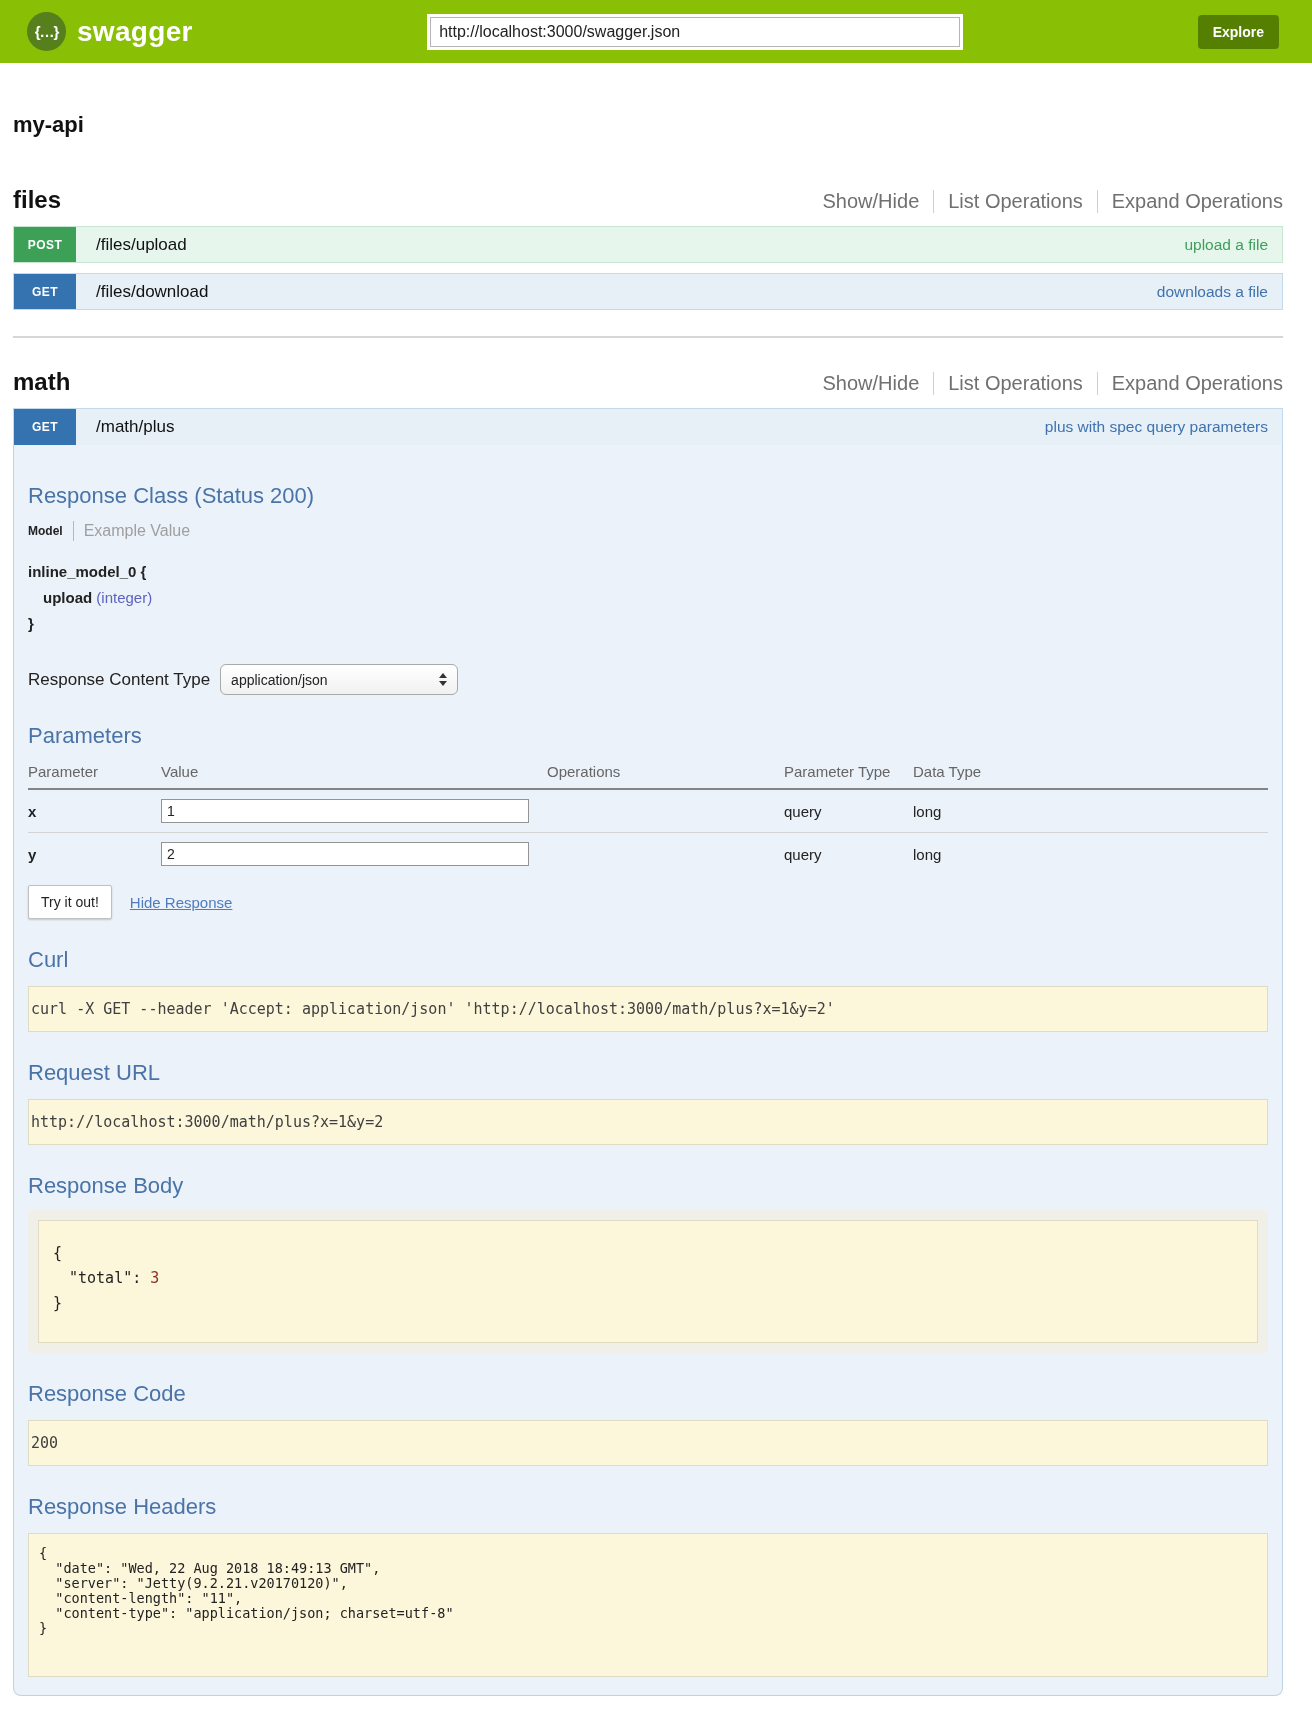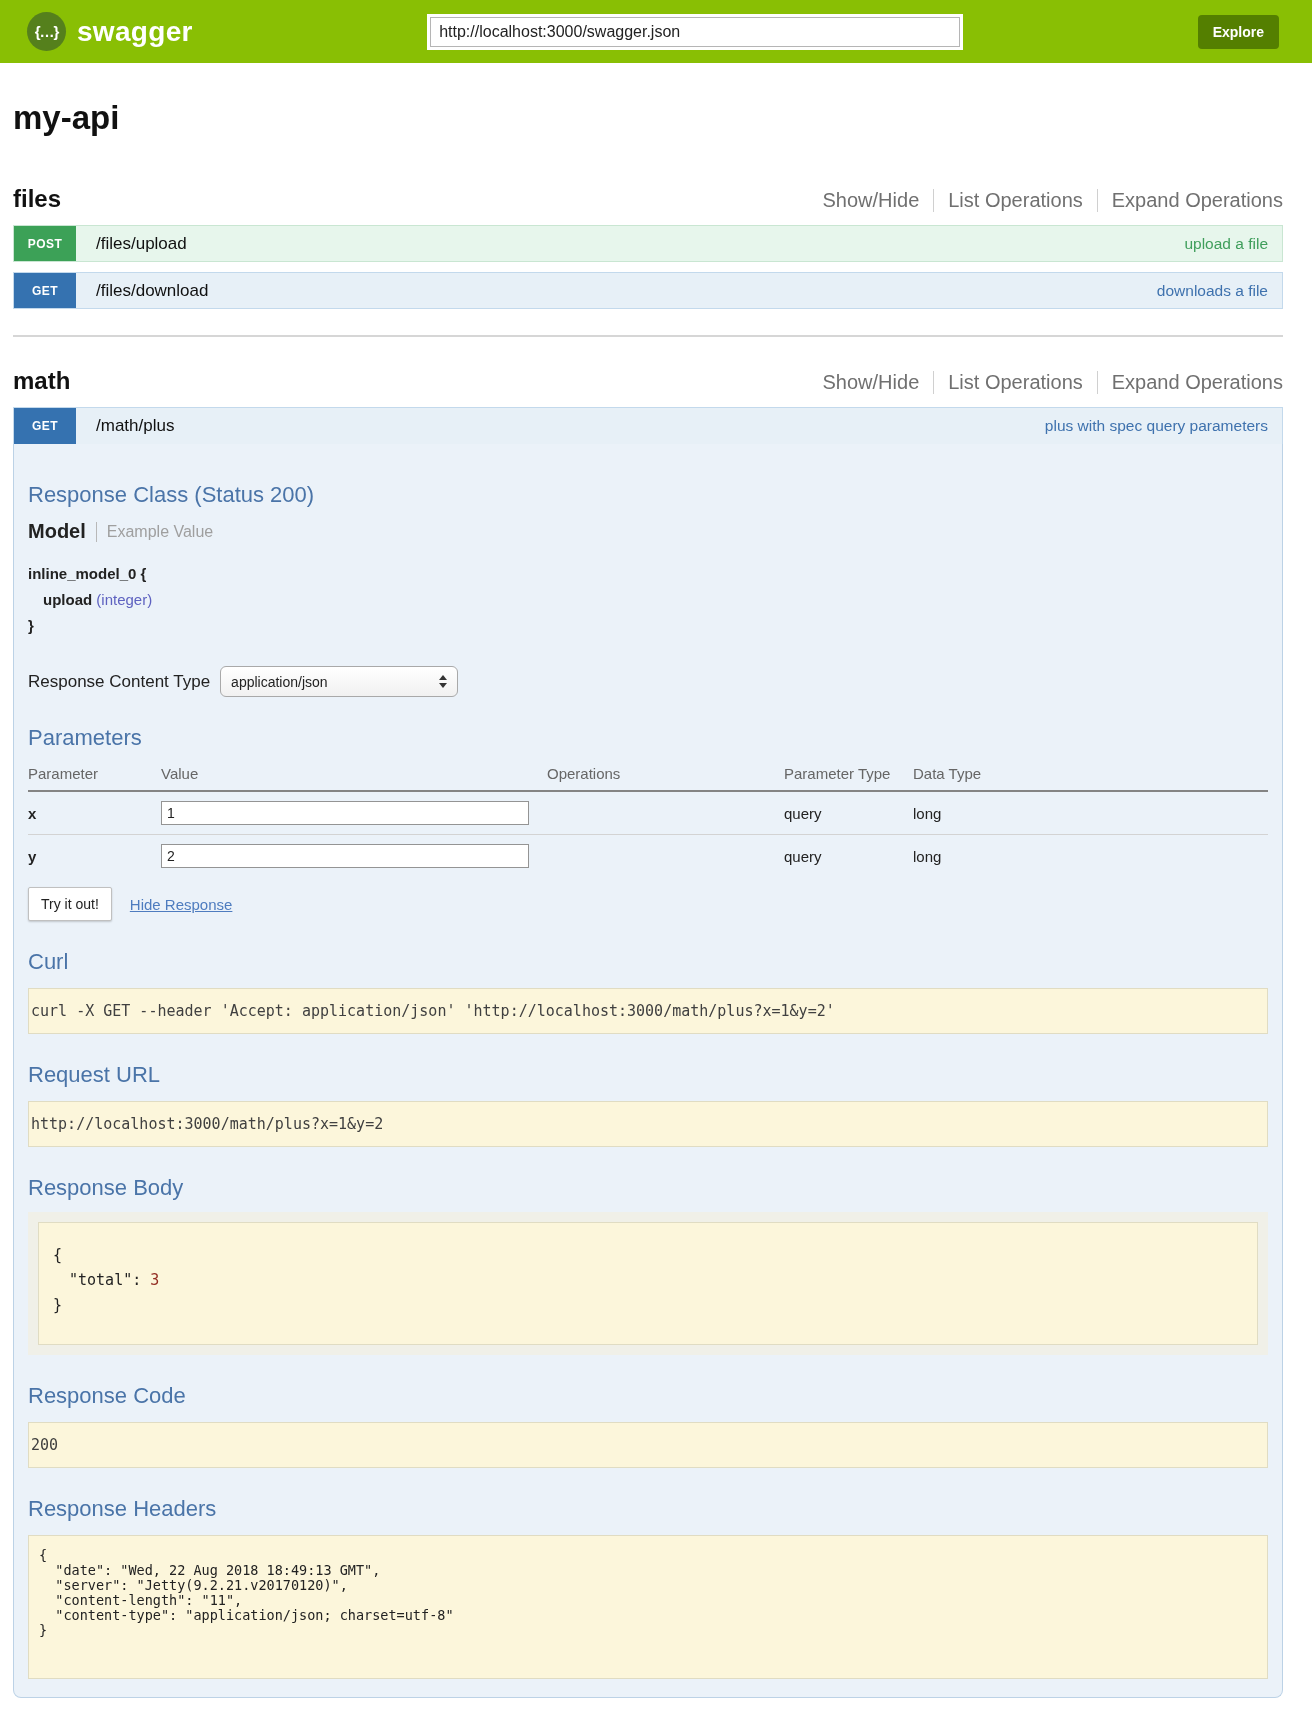--- a/index.html
+++ b/index.html
@@ -28,21 +28,21 @@
     font-family:"Liberation Sans", sans-serif;
   }
   .explore-btn {
     margin-left:auto; margin-right:6px;
     background:#547f00; color:#fff; border:none; border-radius:4px;
     font-size:14px; font-weight:bold; padding:9px 15px; cursor:pointer;
     font-family:"Liberation Sans", sans-serif;
   }
   
   .content { margin:0 29px 0 13px; }
-  .page-title { font-size:33px; font-weight:bold; color:#111; margin-top:36px; }
+  .page-title { font-size:22px; font-weight:bold; color:#111; margin-top:49px; }
   .section-head {
     display:flex; align-items:baseline; margin-top:48px; margin-bottom:12px;
   }
   .section-title { font-size:24px; font-weight:bold; color:#111; }
   .section-controls { margin-left:auto; display:flex; align-items:center; }
   .section-controls a {
     color:#707070; font-size:20px; text-decoration:none; padding:0 14px; cursor:pointer;
   }
   .section-controls a + a { border-left:1px solid #d0d0d0; }
   .section-controls a:last-child { padding-right:0; }
@@ -67,21 +67,21 @@
   
   .op.expanded { margin-top:12px; }
   .op.expanded .op-heading { border-bottom:none; }
   .panel {
     background:#ebf2f9; border:1px solid #bcd2e6; border-top:none;
     border-radius:0 0 8px 8px;
     padding:38px 14px 18px 14px;
   }
   .blue-heading { color:#4a74a8; font-size:22px; font-weight:normal; }
   .tabs { display:flex; align-items:center; margin-top:12px; }
-  .tab-model { font-size:20px; font-weight:bold; color:#222; cursor:pointer; }
+  .tab-model { font-size:12px; font-weight:bold; color:#222; cursor:pointer; }
   .tab-sep { width:1px; height:20px; background:#b8b8b8; margin:0 10px; }
   .tab-example { font-size:16px; color:#9f9f9f; cursor:pointer; }
   .model-block { margin-top:22px; font-size:15px; color:#222; }
   .model-open { font-weight:bold; }
   .model-prop { margin:9px 0 9px 15px; }
   .model-prop .pname { font-weight:bold; }
   .model-prop .ptype { color:#5e62c0; }
   .model-close { font-weight:bold; }
   
   .rct-row { display:flex; align-items:center; margin-top:32px; gap:10px; }

